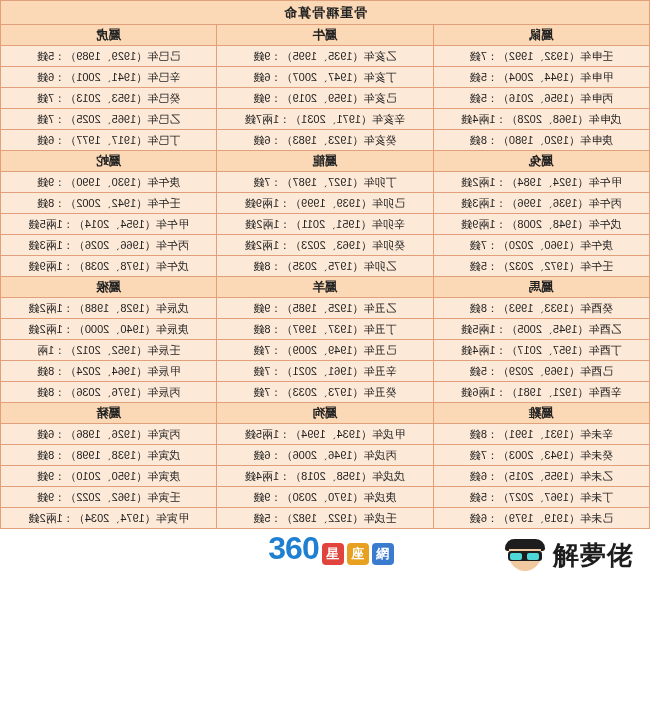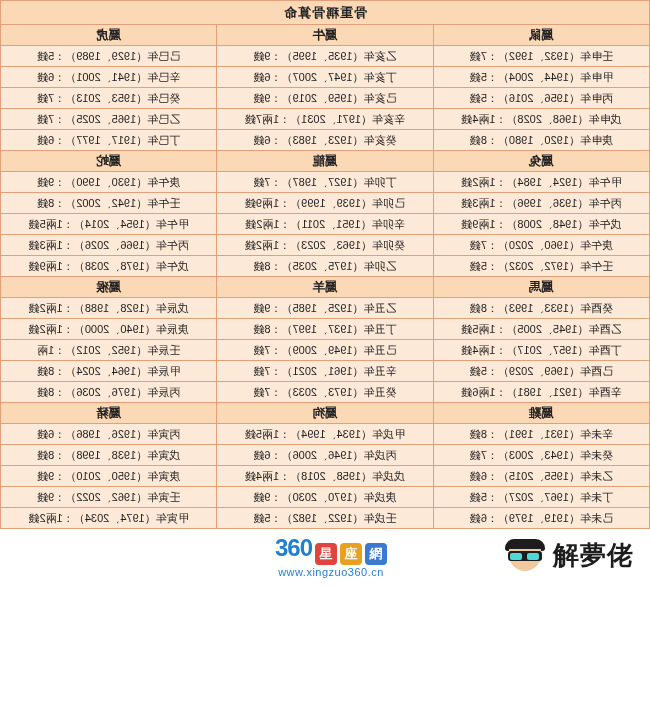--- a/index.html
+++ b/index.html
@@ -64,21 +64,21 @@
     width: 190px;
     text-align: center;
   }
   .logo360 .top {
     display: flex;
     align-items: flex-end;
     justify-content: center;
     gap: 2px;
   }
   .logo360 .num {
-    font-size: 24px;
+    font-size: 32px;
     font-weight: bold;
     color: #1f7fd0;
     line-height: 34px;
     letter-spacing: -1px;
   }
   .logo360 .sq {
     display: inline-block;
     width: 22px;
     height: 22px;
     border-radius: 4px;
@@ -288,21 +288,20 @@
 </div>
 
 <div id="footer">
   <div class="logo360">
     <div class="top">
       <span class="num">360</span>
       <span class="sq c1">星</span>
       <span class="sq c2">座</span>
       <span class="sq c3">網</span>
     </div>
-    <div class="url">www.xingzuo360.cn</div>
   </div>
   <div class="logoright">
     <span class="detect-icon">
       <span class="hat"></span>
       <span class="face"></span>
       <span class="glasses"></span>
       <span class="lensL"></span>
       <span class="lensR"></span>
     </span>
     <span class="brandtext">解夢佬</span>

